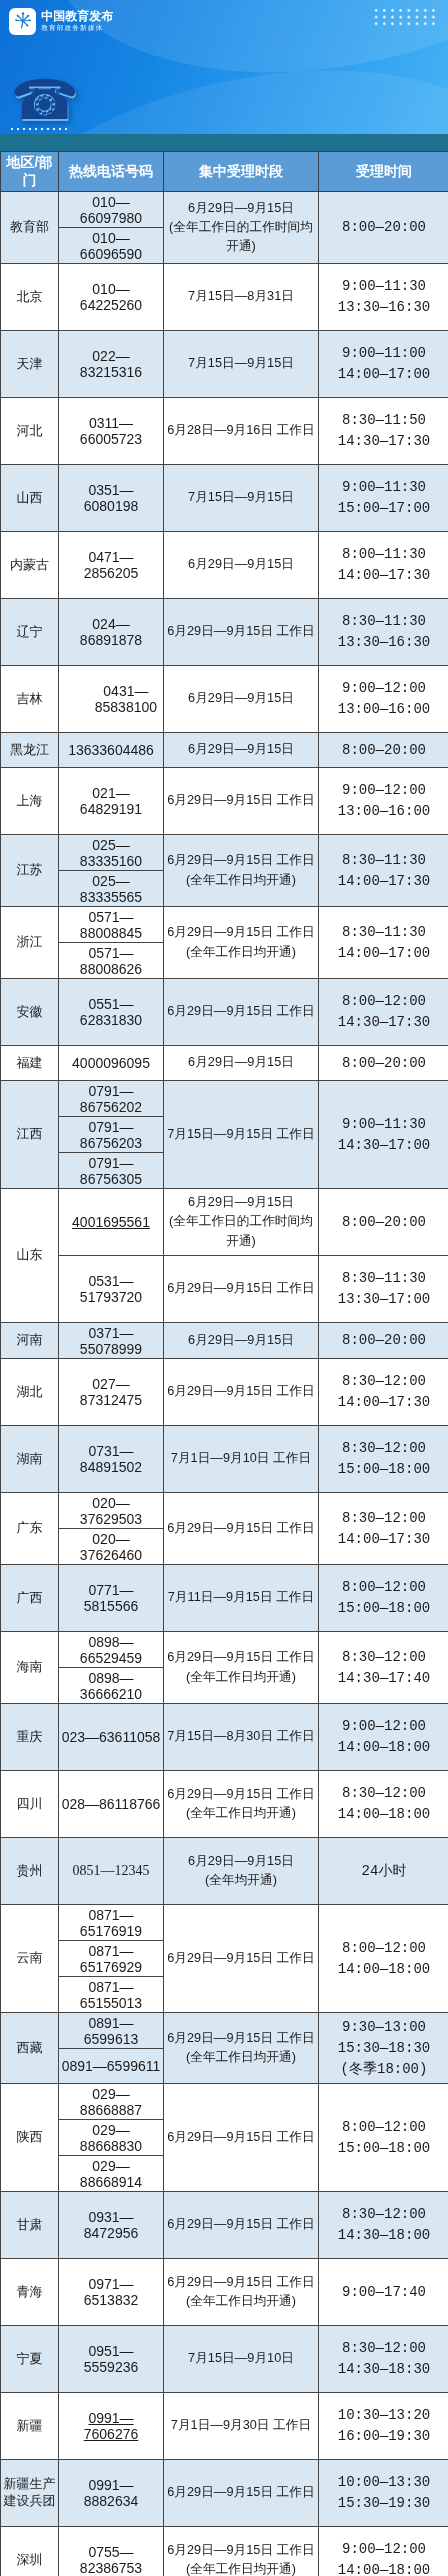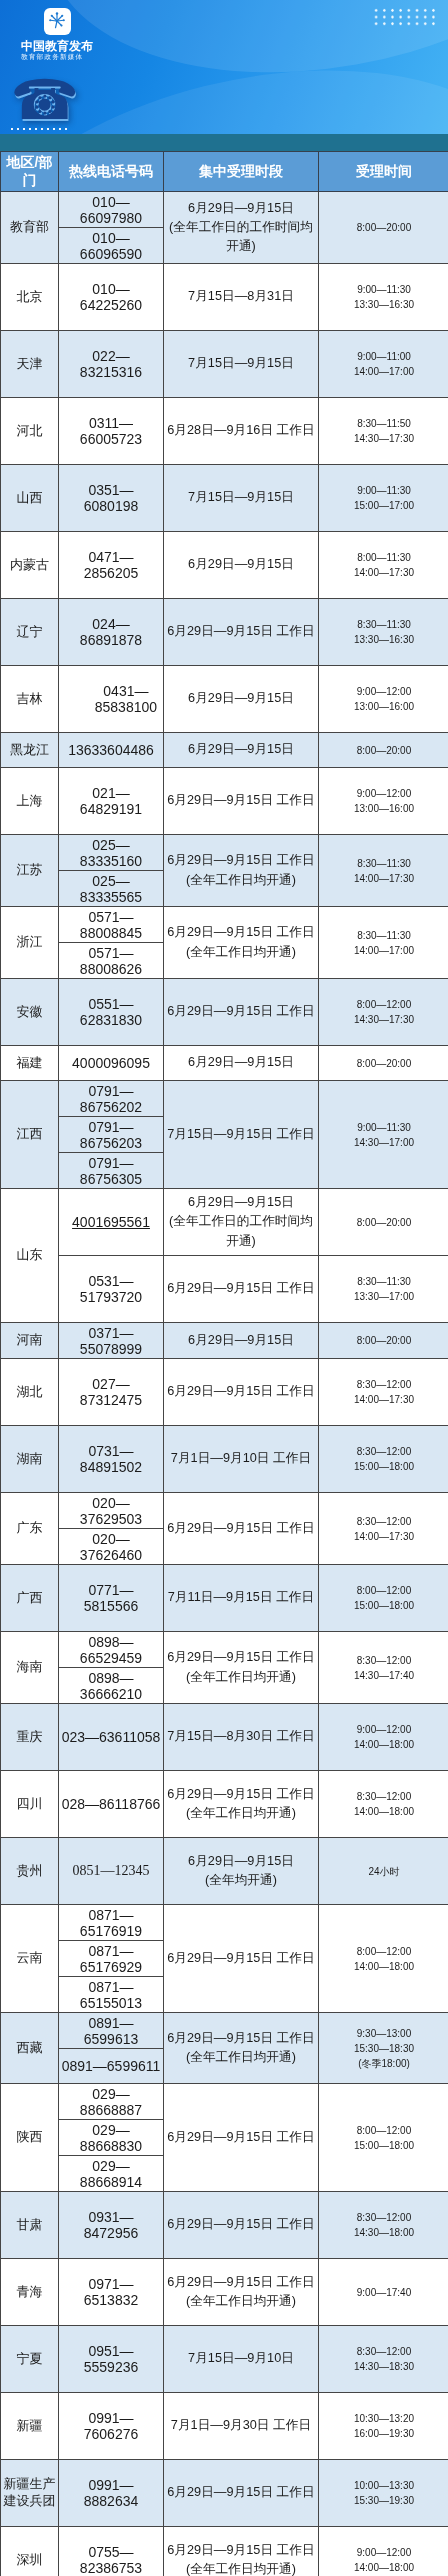--- a/index.html
+++ b/index.html
@@ -4,21 +4,21 @@
 <style>
   html,body{margin:0;padding:0;background:#ffffff;}
   body{width:448px;font-family:"Liberation Sans","DejaVu Sans",sans-serif;}
 
   
   .banner{position:relative;height:134px;overflow:hidden;
     background:linear-gradient(112deg,#0d6fd6 0%,#1586e4 35%,#2b9bee 65%,#45b3f4 100%);}
   .wave{position:absolute;background:rgba(255,255,255,0.10);border-radius:50%;}
   .wave.w1{width:568px;height:314px;top:-247px;left:45px;transform:rotate(-10deg);}
   .wave.w2{width:613px;height:344px;bottom:-291px;right:-105px;transform:rotate(-14deg);background:rgba(255,255,255,0.08);}
-  .logo{position:absolute;top:7.5px;left:21px;display:flex;align-items:center;gap:5.2px;flex-direction:column;}
+  .logo{position:absolute;top:7.5px;left:9px;display:flex;align-items:center;gap:5.2px;}
   .logo-box{width:27px;height:27px;background:#ffffff;border-radius:6px;display:flex;align-items:center;justify-content:center;}
   .logo-title{font-size:12px;font-weight:bold;color:#ffffff;line-height:1.15;}
   .logo-sub{font-size:6.7px;color:#e8f4ff;letter-spacing:1.1px;line-height:1.3;}
   .dot-grid{position:absolute;top:6.7px;right:10.5px;width:66px;height:19.4px;
     background-image:radial-gradient(rgba(255,255,255,0.92) 1.2px,transparent 1.6px);
     background-size:8.2px 6.7px;background-position:0 0;}
   .banner-title{position:absolute;top:21px;left:0;right:0;margin:0;text-align:center;
     color:#ffffff;font-size:28px;font-weight:bold;line-height:1.6;letter-spacing:0.7px;
     text-shadow:0 1.5px 3.7px rgba(5,45,110,0.28);}
   .phone-illu{position:absolute;left:10.5px;bottom:6px;font-size:55px;line-height:1;
@@ -33,21 +33,21 @@
   table{width:100%;border-collapse:collapse;table-layout:fixed;}
   col.c1{width:58px;}col.c2{width:105px;}col.c3{width:155px;}col.c4{width:131px;}
   th{background:#5b9cd6;color:#ffffff;font-size:14px;font-weight:bold;height:30px;
     border:0.7px solid #37404c;padding:1.5px;}
   td{border:0.7px solid #454545;text-align:center;vertical-align:middle;
     color:#1b1b1b;padding:1.5px 2.2px;background:#ffffff;}
   tr.shade td{background:#d9e7f3;}
   td.region{font-size:13px;line-height:1.3;}
   td.phone-num{font-size:14px;}
   td.period{font-size:12.7px;line-height:1.5;}
-  td.hours{font-size:10px;line-height:1.5;}
+  td.hours{font-size:14px;line-height:1.5;font-family:Liberation Mono, monospace;}
 </style>
 </head>
 <body>
 
 <div class="banner">
   <div class="wave w1"></div>
   <div class="wave w2"></div>
 
   <div class="logo">
     <div class="logo-box">
@@ -325,21 +325,21 @@
         <td rowspan="1" class="hours">9:00—17:40</td>
       </tr>
       <tr class="shade">
         <td rowspan="1" class="region">宁夏</td>
         <td class="phone-num" style="height: 63px;">0951—5559236</td>
         <td rowspan="1" class="period">7月15日—9月10日</td>
         <td rowspan="1" class="hours">8:30—12:00<br>14:30—18:30</td>
       </tr>
       <tr>
         <td rowspan="1" class="region">新疆</td>
-        <td class="phone-num" style="height: 63px;">0991—7606276</td>
+        <td class="phone-num" style="height: 63px; text-decoration: underline;">0991—7606276</td>
         <td rowspan="1" class="period">7月1日—9月30日 工作日</td>
         <td rowspan="1" class="hours">10:30—13:20<br>16:00—19:30</td>
       </tr>
       <tr class="shade">
         <td rowspan="1" class="region">新疆生产建设兵团</td>
         <td class="phone-num" style="height: 63px;">0991—8882634</td>
         <td rowspan="1" class="period">6月29日—9月15日 工作日</td>
         <td rowspan="1" class="hours">10:00—13:30<br>15:30—19:30</td>
       </tr>
       <tr>

